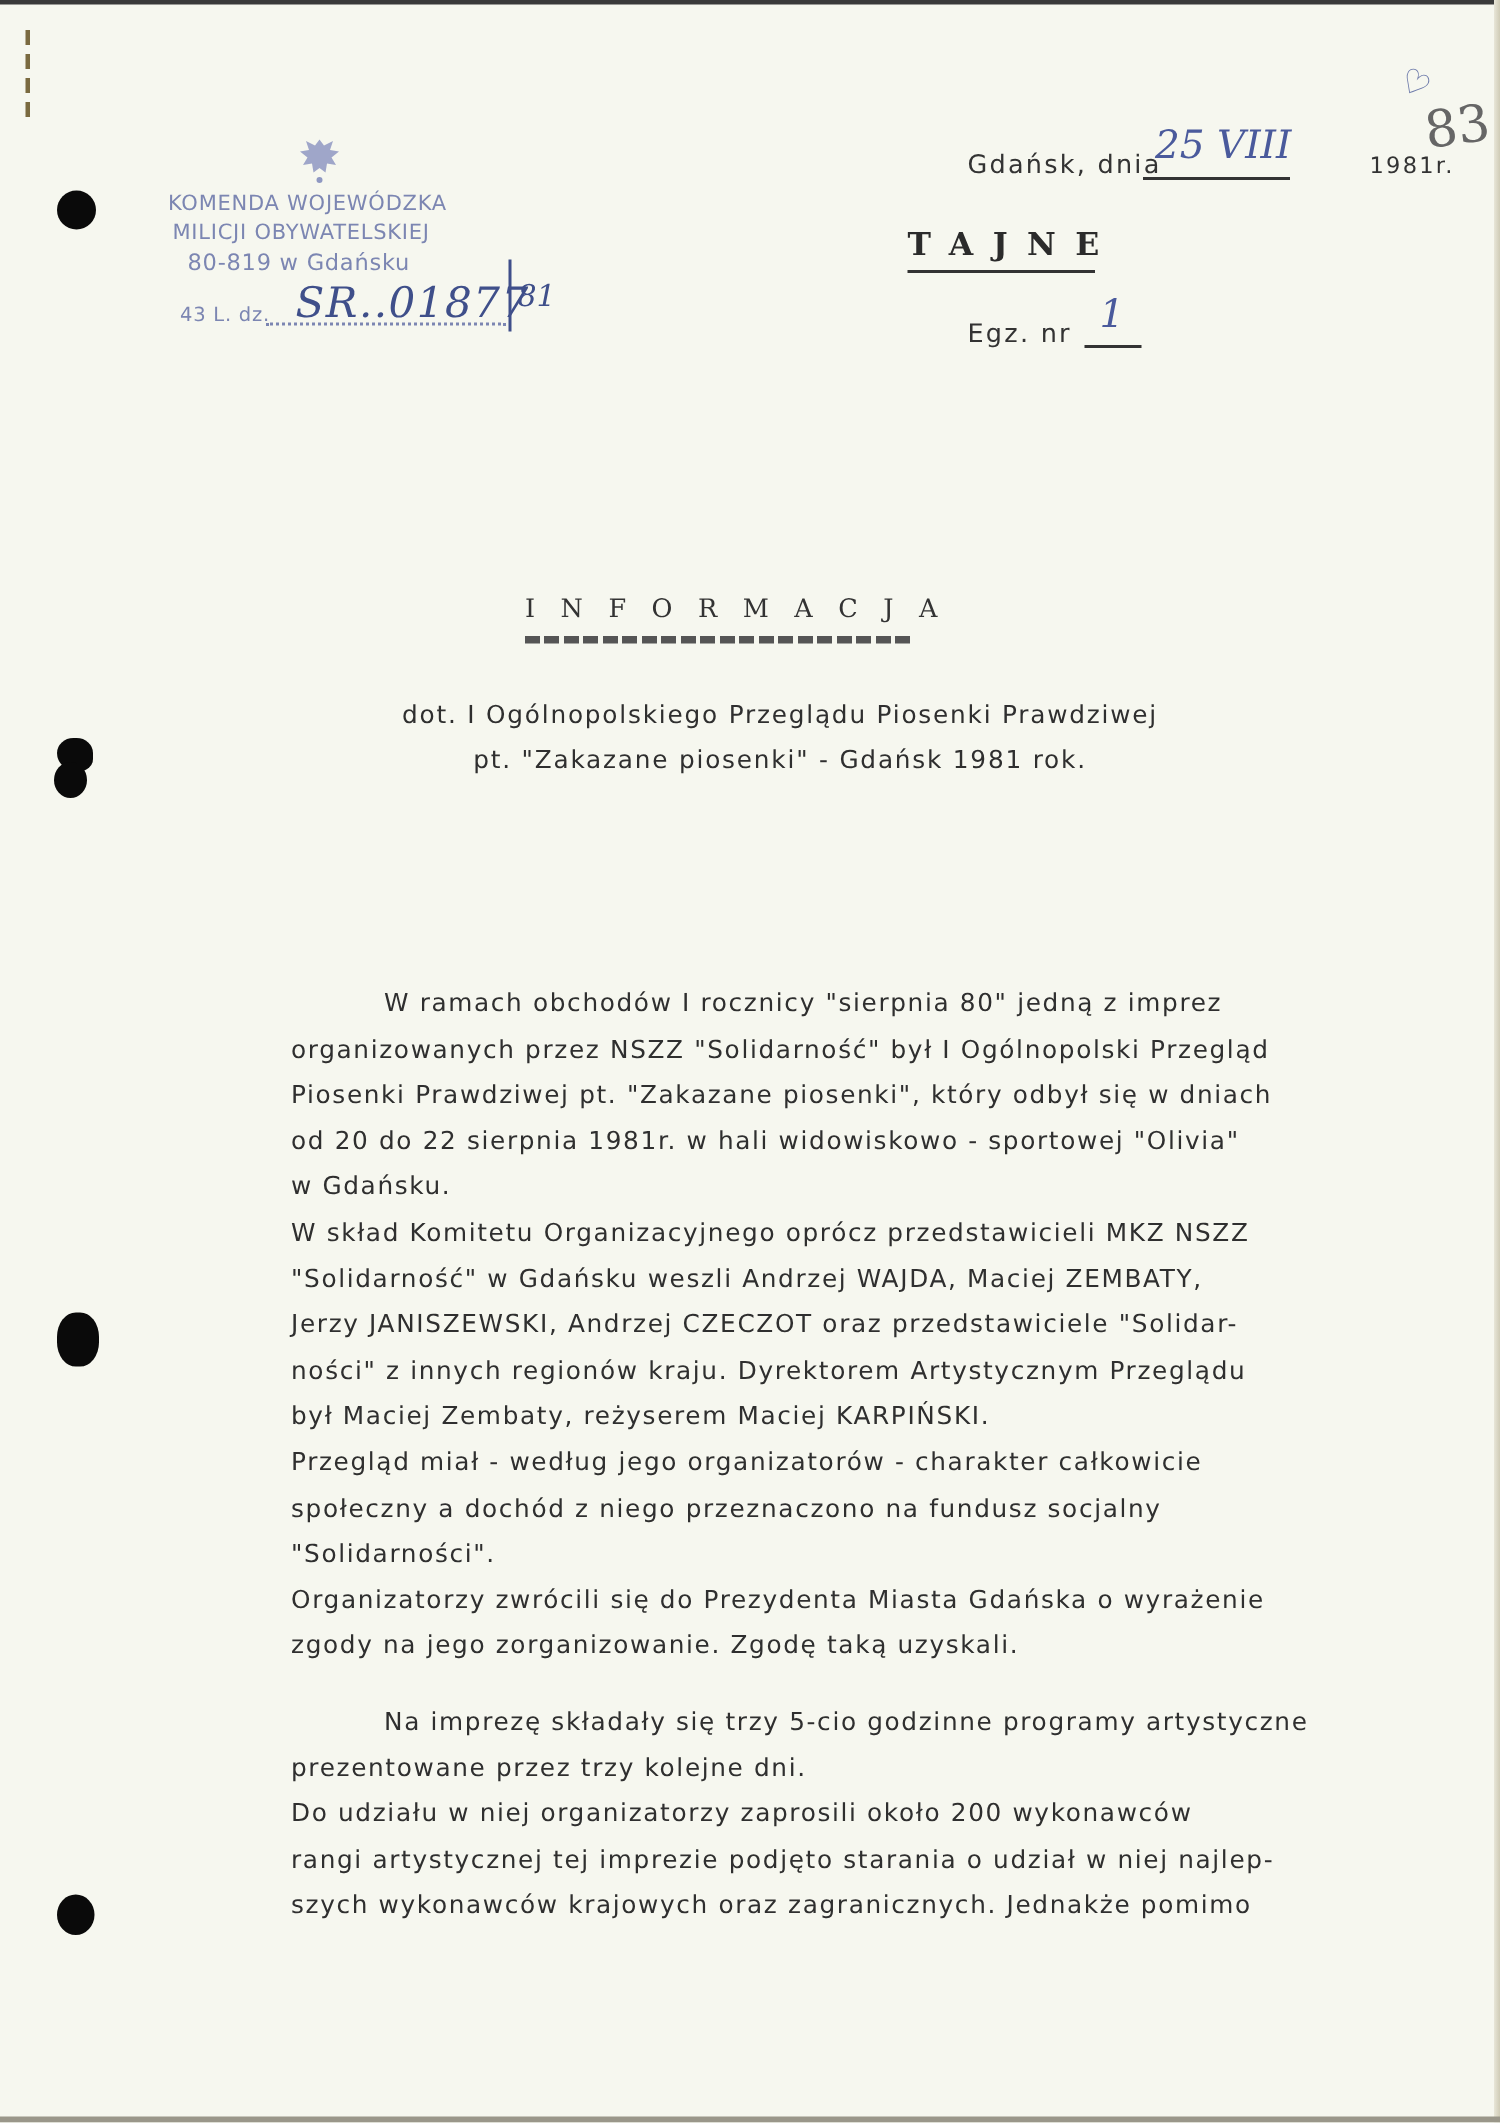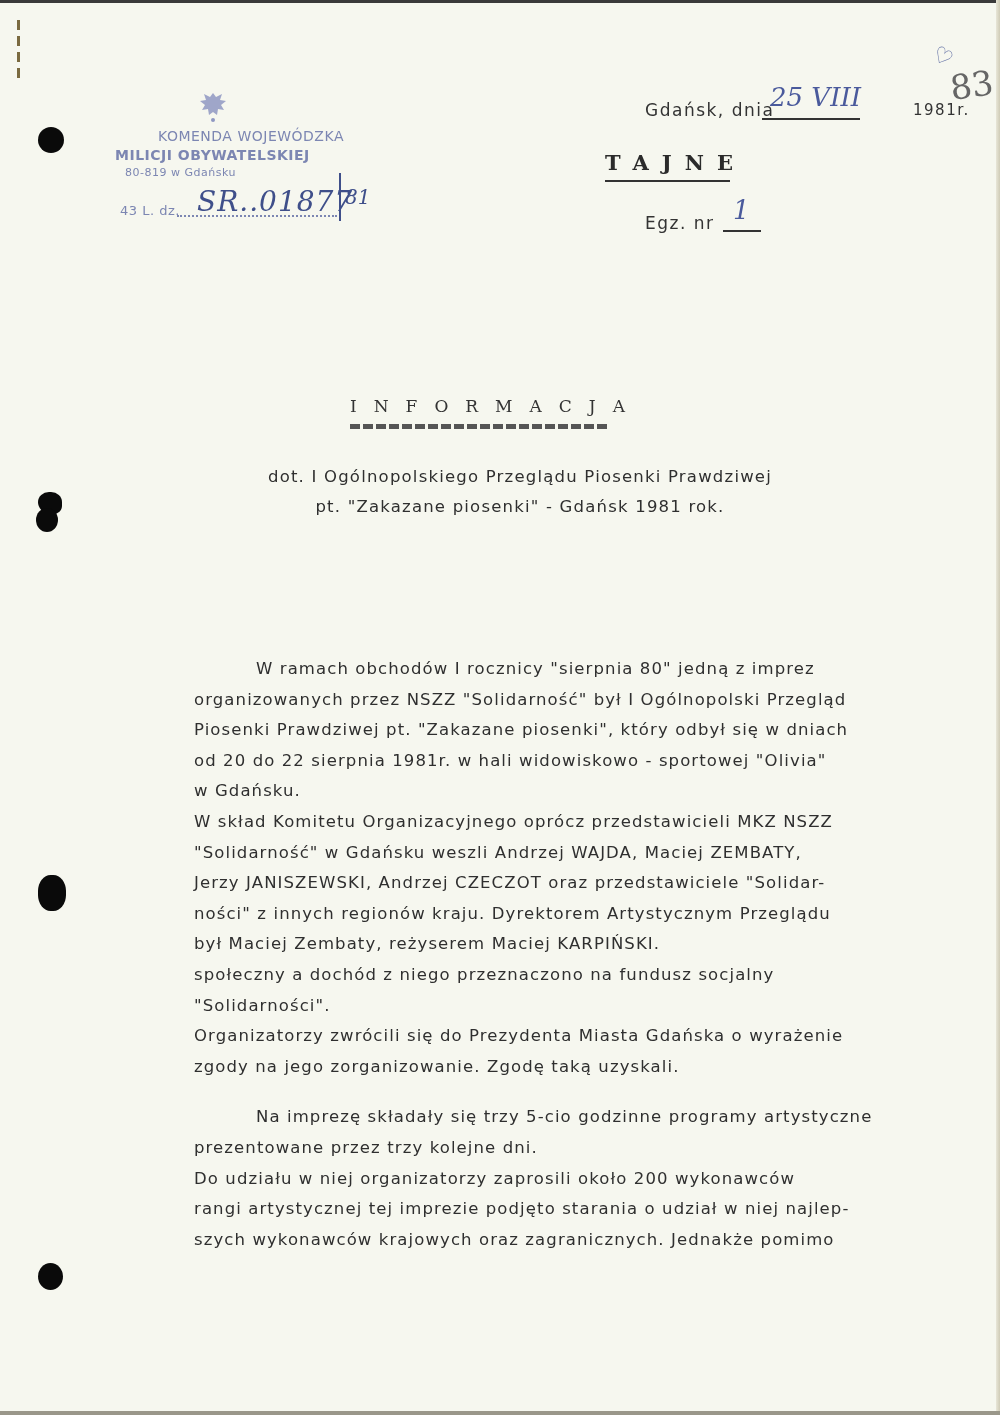--- a/index.html
+++ b/index.html
@@ -13,23 +13,23 @@
   .page-edge-right { position:absolute; right:0; top:0; width:4px; height:1415px; background:linear-gradient(to right,#e8e6d8,#cfcbb6); }
   .page-edge-bottom { position:absolute; left:0; bottom:0; width:1000px; height:4px; background:#9a978a; }
   .edge-mark { position:absolute; left:17px; top:20px; width:3px; height:60px;
     background:repeating-linear-gradient(to bottom,#7a6a40 0 10px,transparent 10px 16px); }
   .hole { position:absolute; background:#0a0a0a; border-radius:50%; }
 
   
   .stamp { position:absolute; left:105px; top:85px; width:270px; color:#7c86b2; font-family:"DejaVu Sans", sans-serif; }
   .stamp .eagle { position:absolute; left:90px; top:4px; width:36px; height:36px; }
   .stamp .line { position:absolute; white-space:nowrap; letter-spacing:0.5px; }
-  .stamp .l1 { left:7px; top:43px; font-size:14px;margin-left:46px; }
-  .stamp .l2 { left:10px; top:62px; font-size:14px;font-weight:bold; }
-  .stamp .l3 { left:20px; top:81px; font-size:11px; }
+  .stamp .l1 { left:7px; top:43px; font-size:14px; }
+  .stamp .l2 { left:10px; top:62px; font-size:14px; }
+  .stamp .l3 { left:20px; top:81px; font-size:15px; }
   .stamp .ldz { left:15px; top:118px; font-size:13px; }
   .stamp .hand { position:absolute; left:92px; top:100px; font-family:"DejaVu Serif", serif; font-style:italic; font-size:28px; color:#3f4f8a; letter-spacing:1px; white-space:nowrap; }
   .stamp .dots { position:absolute; left:72px; top:130px; width:160px; border-bottom:2px dotted #7c86b2; }
   .stamp .vbar { position:absolute; left:234px; top:88px; width:2px; height:48px; background:#3f4f8a; }
   .stamp .hand2 { position:absolute; left:240px; top:100px; font-family:"DejaVu Serif", serif; font-style:italic; font-size:20px; color:#3f4f8a; }
 
   
   .typed { font-family:"DejaVu Sans", sans-serif; color:#333;margin-left:40px; }
   .hdr { position:absolute; white-space:nowrap; font-size:17px; letter-spacing:1.5px; }
   .city { left:605px; top:100px; }
@@ -108,20 +108,21 @@
     <div class="ln indent">W ramach obchodów I rocznicy "sierpnia 80" jedną z imprez</div>
     <div class="ln">organizowanych przez NSZZ "Solidarność" był I Ogólnopolski Przegląd</div>
     <div class="ln">Piosenki Prawdziwej pt. "Zakazane piosenki", który odbył się w dniach</div>
     <div class="ln">od 20 do 22 sierpnia 1981r. w hali widowiskowo - sportowej "Olivia"</div>
     <div class="ln">w Gdańsku.</div>
     <div class="ln">W skład Komitetu Organizacyjnego oprócz przedstawicieli MKZ NSZZ</div>
     <div class="ln">"Solidarność" w Gdańsku weszli Andrzej WAJDA, Maciej ZEMBATY,</div>
     <div class="ln">Jerzy JANISZEWSKI, Andrzej CZECZOT oraz przedstawiciele "Solidar-</div>
     <div class="ln">ności"  z innych regionów kraju. Dyrektorem Artystycznym Przeglądu</div>
     <div class="ln">był Maciej Zembaty, reżyserem Maciej KARPIŃSKI.</div>
+    <div class="ln">Przegląd miał - według jego organizatorów - charakter całkowicie</div>
     <div class="ln">społeczny a dochód z niego przeznaczono na fundusz socjalny</div>
     <div class="ln">"Solidarności".</div>
     <div class="ln">Organizatorzy zwrócili się do Prezydenta Miasta Gdańska o wyrażenie</div>
     <div class="ln">zgody na jego zorganizowanie. Zgodę taką uzyskali.</div>
     <div class="gap"></div>
     <div class="ln indent">Na imprezę składały się trzy 5-cio godzinne programy artystyczne</div>
     <div class="ln">prezentowane przez trzy kolejne dni.</div>
     <div class="ln">Do udziału w niej organizatorzy zaprosili około 200 wykonawców</div>
     <div class="ln">rangi artystycznej tej imprezie podjęto starania o udział w niej najlep-</div>
     <div class="ln">szych wykonawców krajowych oraz zagranicznych. Jednakże pomimo</div>

